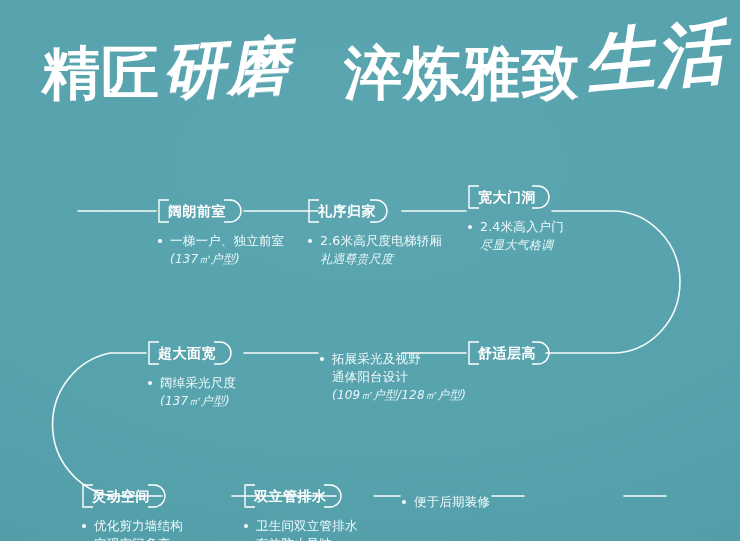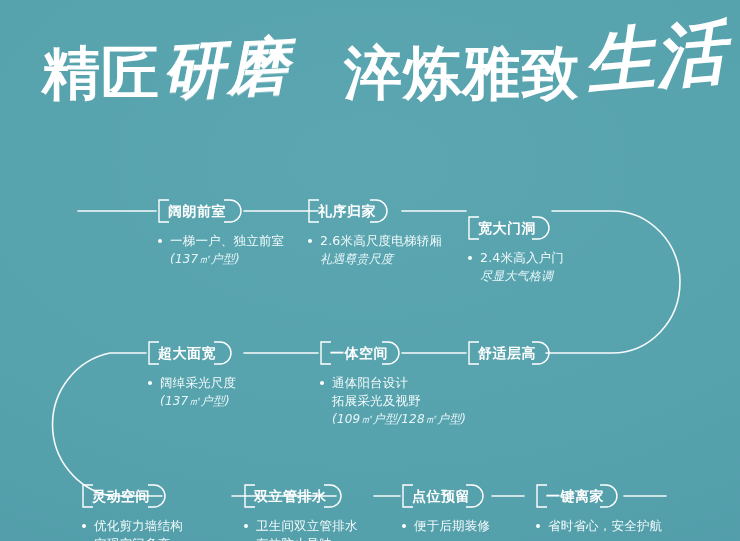--- a/index.html
+++ b/index.html
@@ -164,21 +164,21 @@
     </div>
     <div class="bullets">
       <div class="bullet">
         <span class="dot"></span>
         <div class="b-line">2.6米高尺度电梯轿厢</div>
         <div class="b-note">礼遇尊贵尺度</div>
       </div>
     </div>
   </div>
 
-  <div class="card" style="left:466px; top:216px;">
+  <div class="card" style="left:466px; top:185px;">
     <div class="label-wrap" style="width:86px;">
       <svg class="label-frame" viewBox="0 0 86 24" preserveAspectRatio="none">
         <path d="M13 1 H3 V23 H13" fill="none" stroke="#ffffff" stroke-width="1.4" vector-effect="non-scaling-stroke"></path>
         <path d="M66 1 H72 A11 11 0 0 1 72 23 H66" fill="none" stroke="#ffffff" stroke-width="1.4" vector-effect="non-scaling-stroke"></path>
       </svg>
       <span class="label-text">宽大门洞</span>
     </div>
     <div class="bullets">
       <div class="bullet">
         <span class="dot"></span>
@@ -199,32 +199,25 @@
     <div class="bullets">
       <div class="bullet">
         <span class="dot"></span>
         <div class="b-line">阔绰采光尺度</div>
         <div class="b-note">(137㎡户型)</div>
       </div>
     </div>
   </div>
 
   <div class="card" style="left:318px; top:341px;">
-    <div class="label-wrap" style="width:84px;">
-      <svg class="label-frame" viewBox="0 0 84 24" preserveAspectRatio="none">
-        <path d="M13 1 H3 V23 H13" fill="none" stroke="#ffffff" stroke-width="1.4" vector-effect="non-scaling-stroke"></path>
-        <path d="M64 1 H70 A11 11 0 0 1 70 23 H64" fill="none" stroke="#ffffff" stroke-width="1.4" vector-effect="non-scaling-stroke"></path>
-      </svg>
-      <span class="label-text">一体空间</span>
-    </div>
-    <div class="bullets">
-      <div class="bullet">
-        <span class="dot"></span>
+    <div class="bullets">
+      <div class="bullet">
+        <span class="dot"></span>
+        <div class="b-line">拓展采光及视野</div>
         <div class="b-line">通体阳台设计</div>
-        <div class="b-line">拓展采光及视野</div>
         <div class="b-note">(109㎡户型/128㎡户型)</div>
       </div>
     </div>
   </div>
 
   <div class="card" style="left:466px; top:341px;">
     <div class="label-wrap" style="width:86px;">
       <svg class="label-frame" viewBox="0 0 86 24" preserveAspectRatio="none">
         <path d="M13 1 H3 V23 H13" fill="none" stroke="#ffffff" stroke-width="1.4" vector-effect="non-scaling-stroke"></path>
         <path d="M66 1 H72 A11 11 0 0 1 72 23 H66" fill="none" stroke="#ffffff" stroke-width="1.4" vector-effect="non-scaling-stroke"></path>
@@ -261,44 +254,22 @@
     <div class="bullets">
       <div class="bullet">
         <span class="dot"></span>
         <div class="b-line">卫生间双立管排水</div>
         <div class="b-line">有效防止异味</div>
       </div>
     </div>
   </div>
 
   <div class="card" style="left:400px; top:484px;">
-    <div class="label-wrap" style="width:86px;">
-      <svg class="label-frame" viewBox="0 0 86 24" preserveAspectRatio="none">
-        <path d="M13 1 H3 V23 H13" fill="none" stroke="#ffffff" stroke-width="1.4" vector-effect="non-scaling-stroke"></path>
-        <path d="M66 1 H72 A11 11 0 0 1 72 23 H66" fill="none" stroke="#ffffff" stroke-width="1.4" vector-effect="non-scaling-stroke"></path>
-      </svg>
-      <span class="label-text">点位预留</span>
-    </div>
     <div class="bullets">
       <div class="bullet">
         <span class="dot"></span>
         <div class="b-line">便于后期装修</div>
       </div>
     </div>
   </div>
 
-  <div class="card" style="left:534px; top:484px;">
-    <div class="label-wrap" style="width:86px;">
-      <svg class="label-frame" viewBox="0 0 86 24" preserveAspectRatio="none">
-        <path d="M13 1 H3 V23 H13" fill="none" stroke="#ffffff" stroke-width="1.4" vector-effect="non-scaling-stroke"></path>
-        <path d="M66 1 H72 A11 11 0 0 1 72 23 H66" fill="none" stroke="#ffffff" stroke-width="1.4" vector-effect="non-scaling-stroke"></path>
-      </svg>
-      <span class="label-text">一键离家</span>
-    </div>
-    <div class="bullets">
-      <div class="bullet">
-        <span class="dot"></span>
-        <div class="b-line">省时省心，安全护航</div>
-      </div>
-    </div>
-  </div>
 
 </div>
 
 </body></html>

